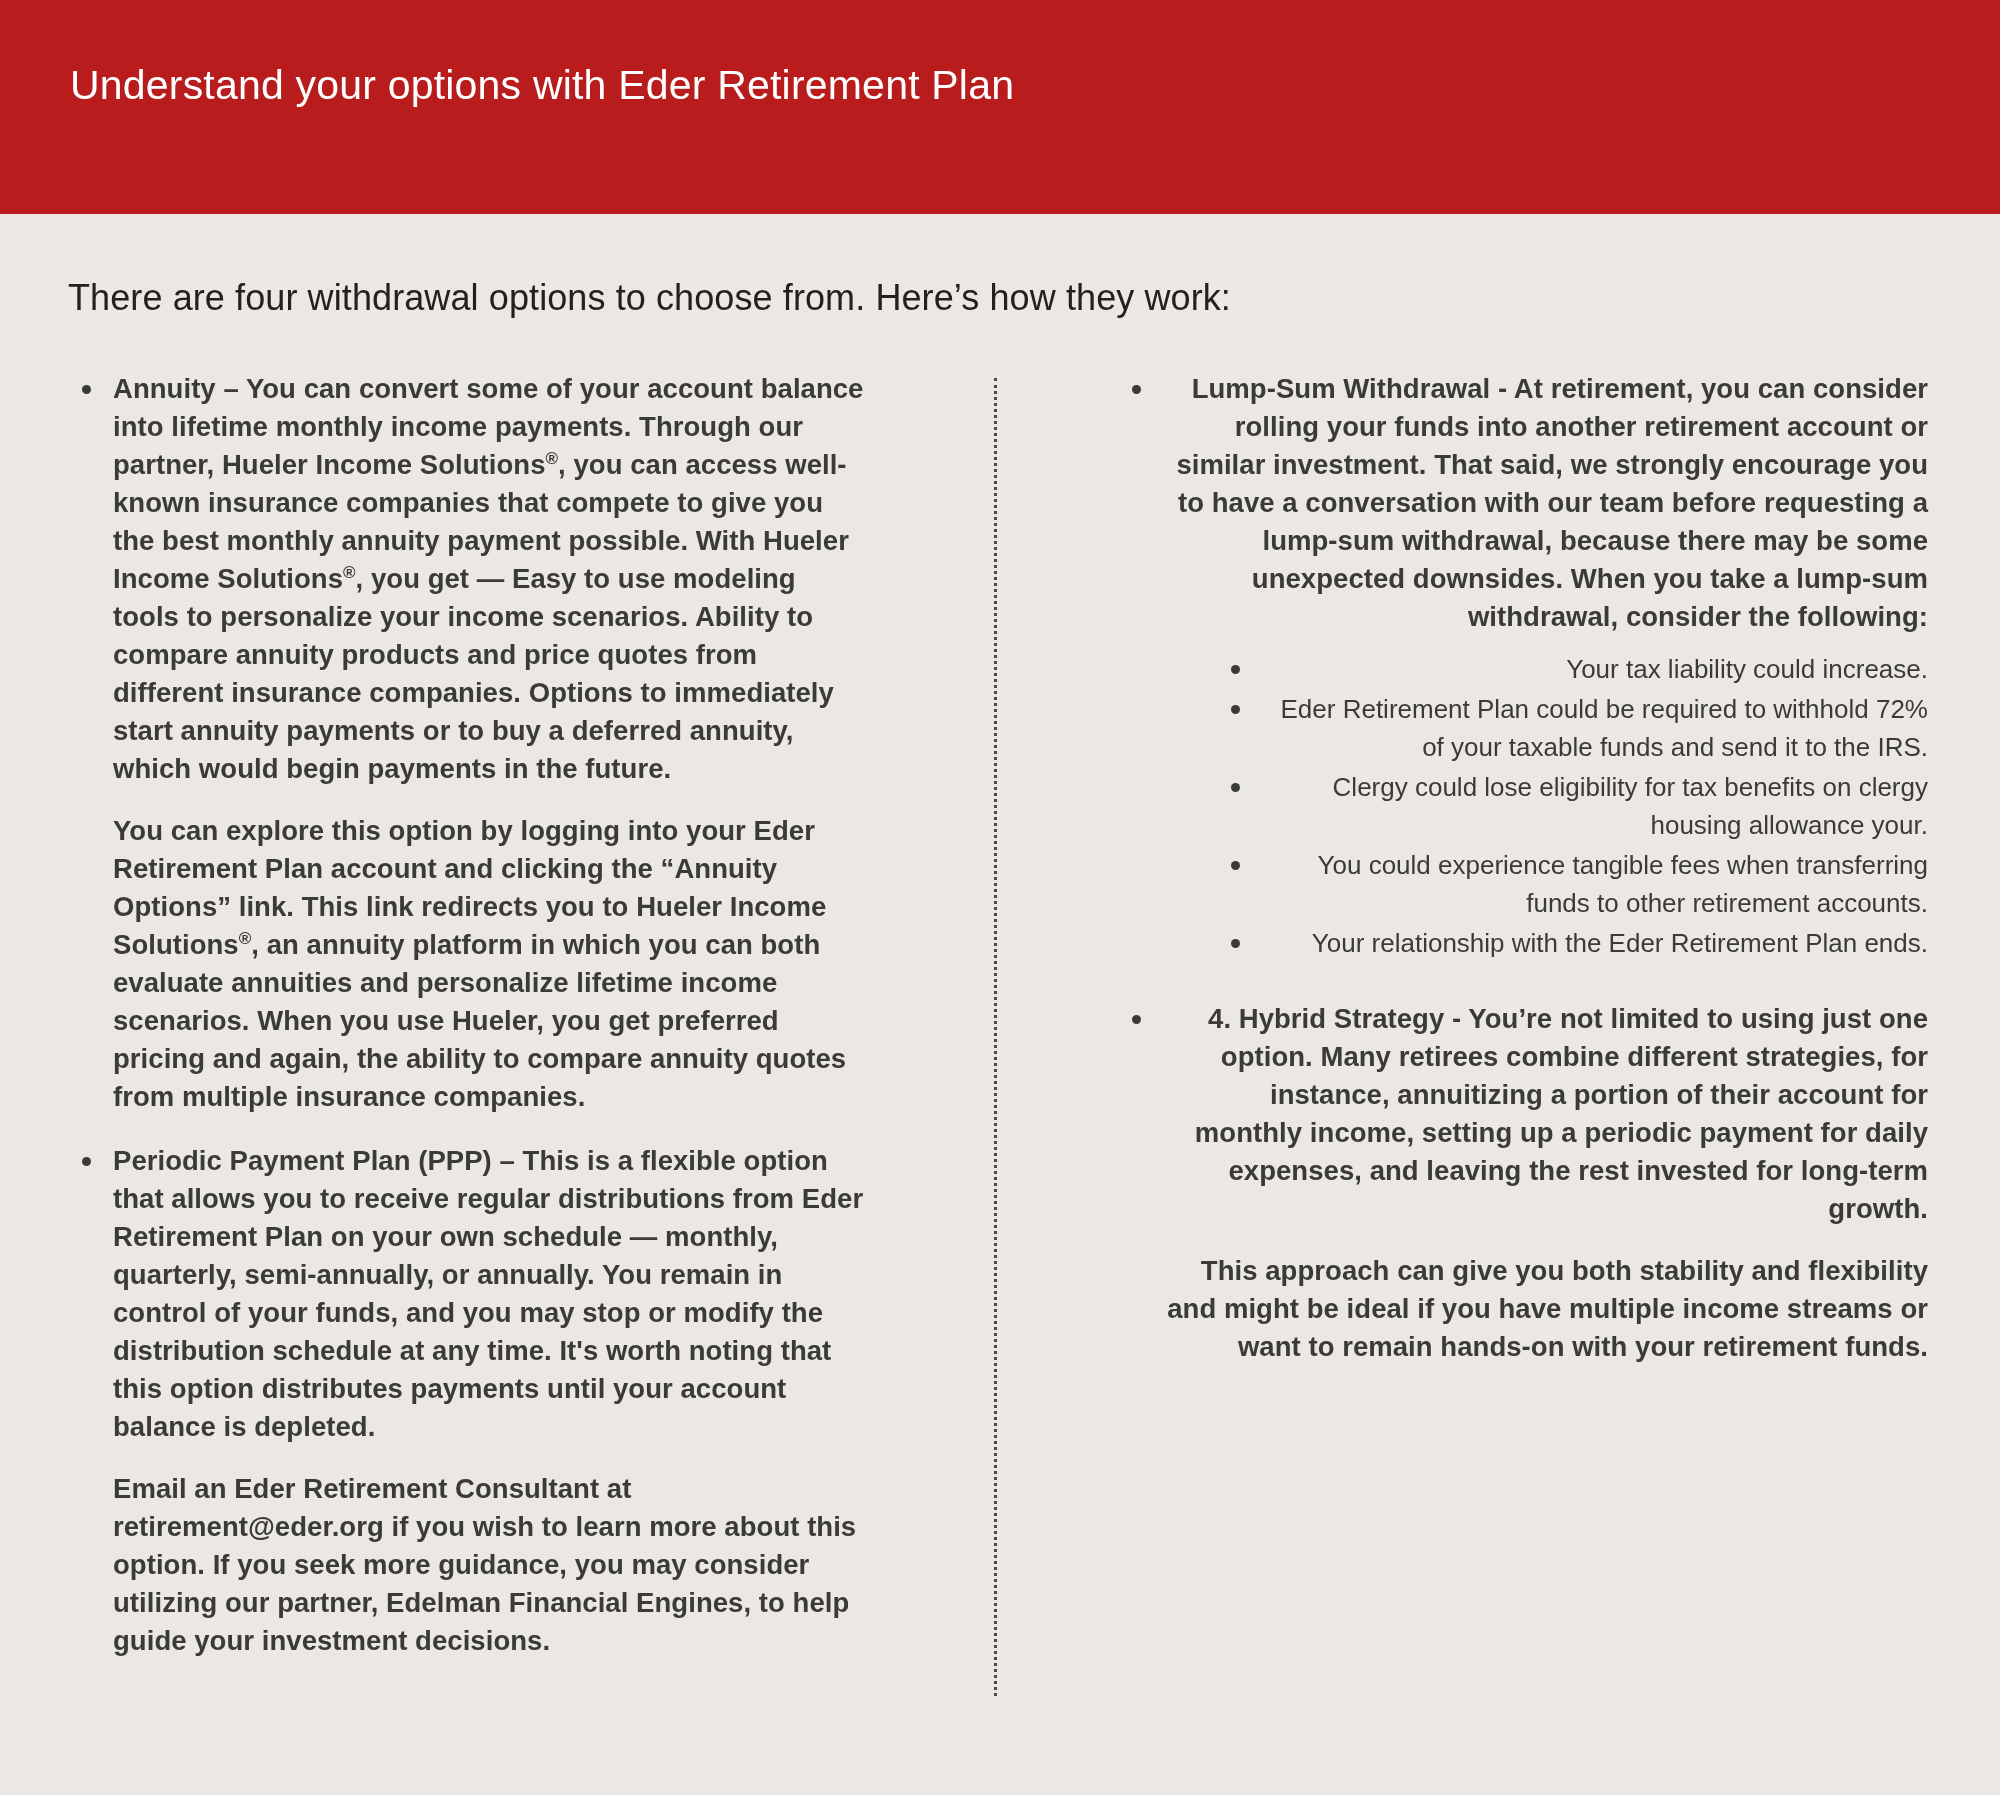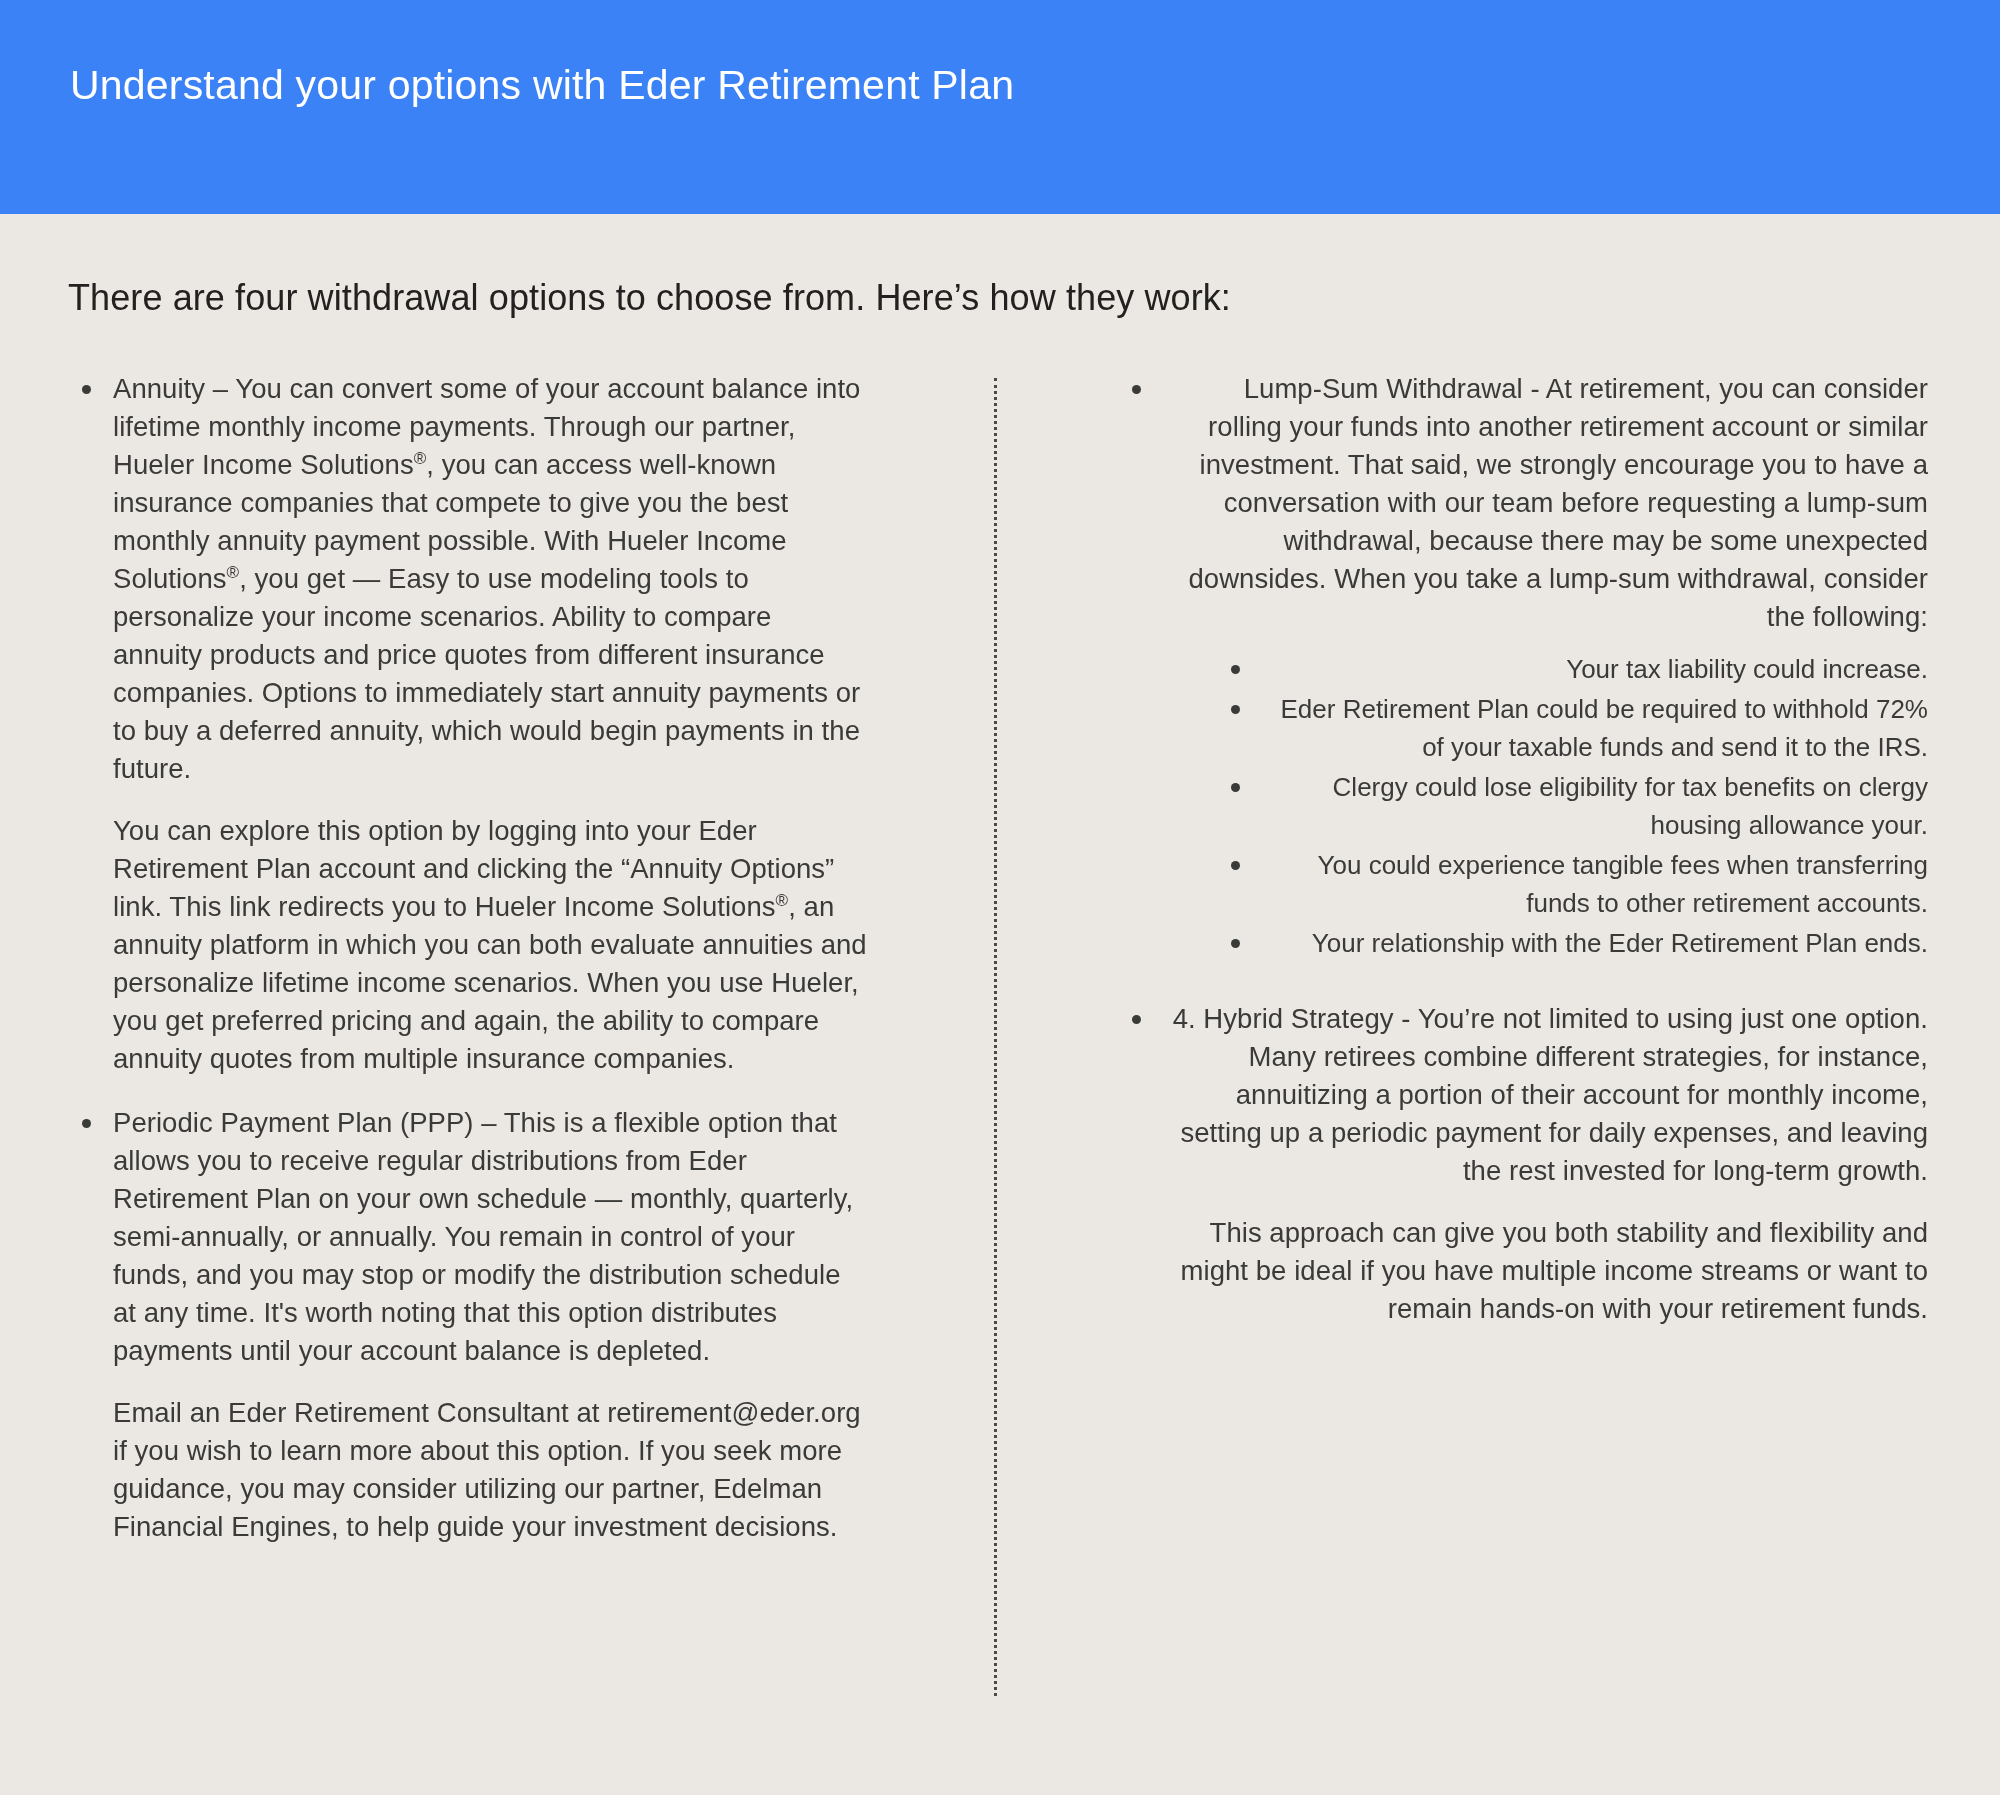--- a/index.html
+++ b/index.html
@@ -22,21 +22,21 @@
     background: #ebe7e3;
   }
 
   
   .header-band {
     position: absolute;
     left: 0;
     top: 0;
     width: 2000px;
     height: 214px;
-    background: #3b82f6;
+    background: #b91c1c;
   }
   .header-title {
     position: absolute;
     left: 70px;
     top: 62px;
     font-size: 41px;
     font-weight: 400;
     letter-spacing: 0.2px;
     color: #ffffff;
     white-space: nowrap;
@@ -102,20 +102,21 @@
     border-radius: 50%;
     background: #3a3a38;
   }
 
   p.para {
     margin: 0;
     font-size: 27.5px;
     line-height: 38px;
     color: #3a3a38;
     letter-spacing: 0.05px;
+    font-weight: bold;
   }
   p.para + p.para { margin-top: 24px; }
 
   
   ul.lvl2 {
     list-style: none;
     margin: 14px 0 0 0;
     padding: 0 0 0 62px;
   }
   ul.lvl2 > li {

